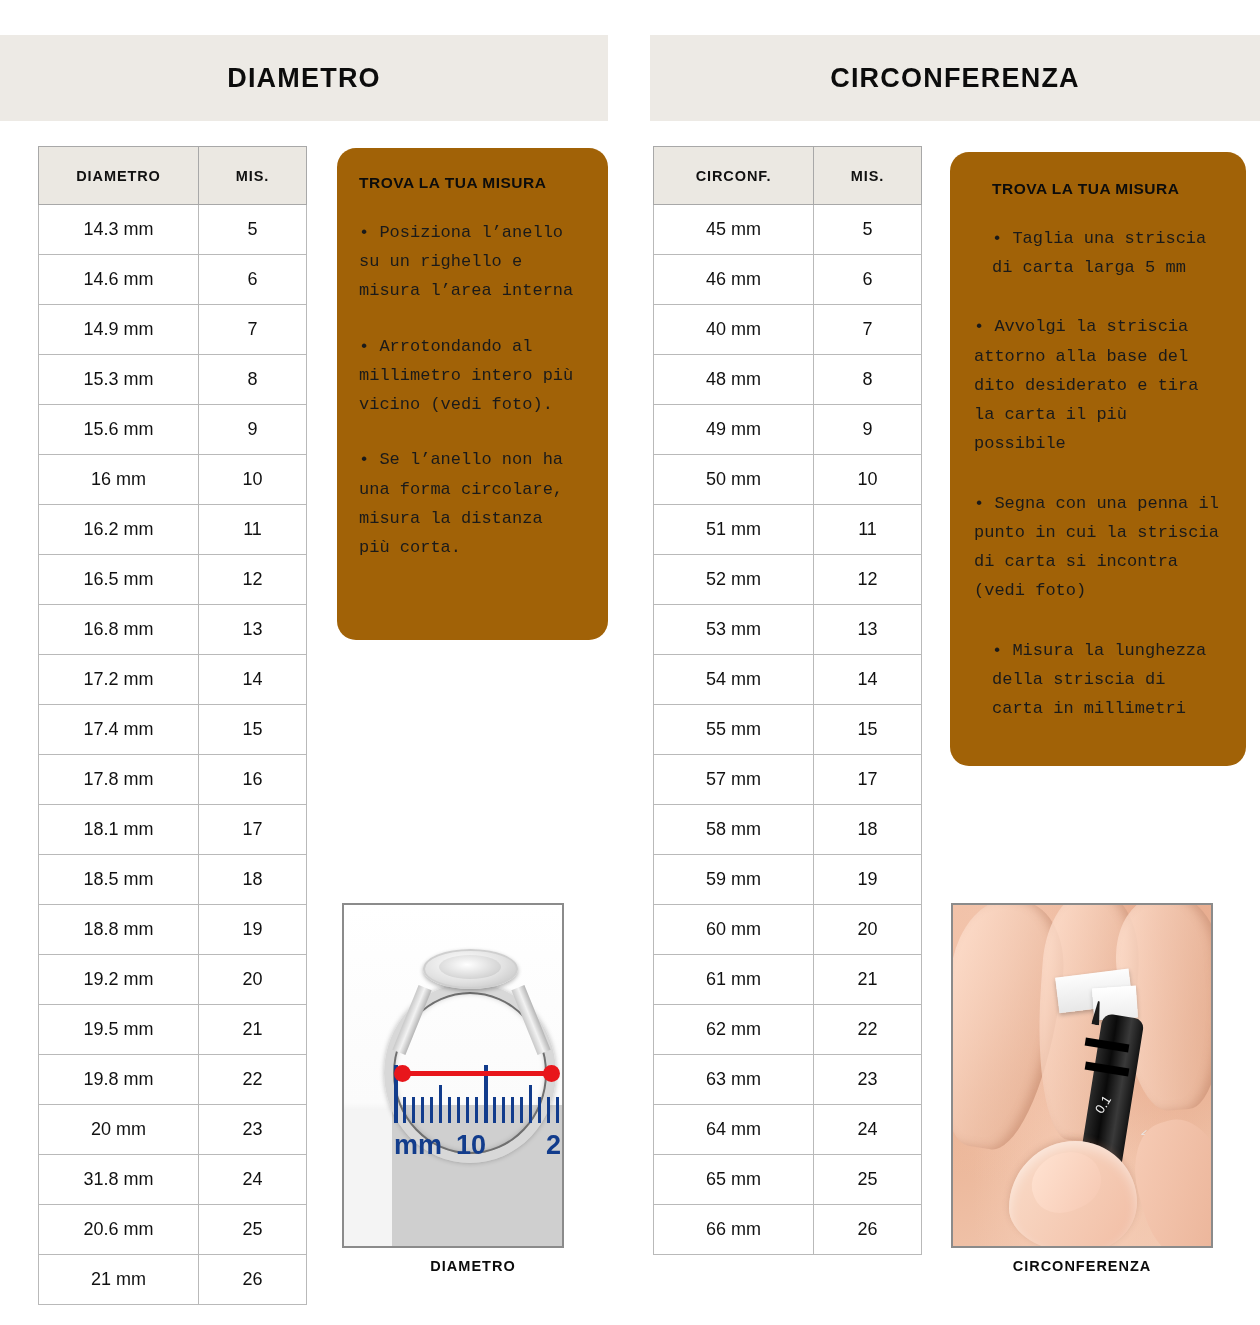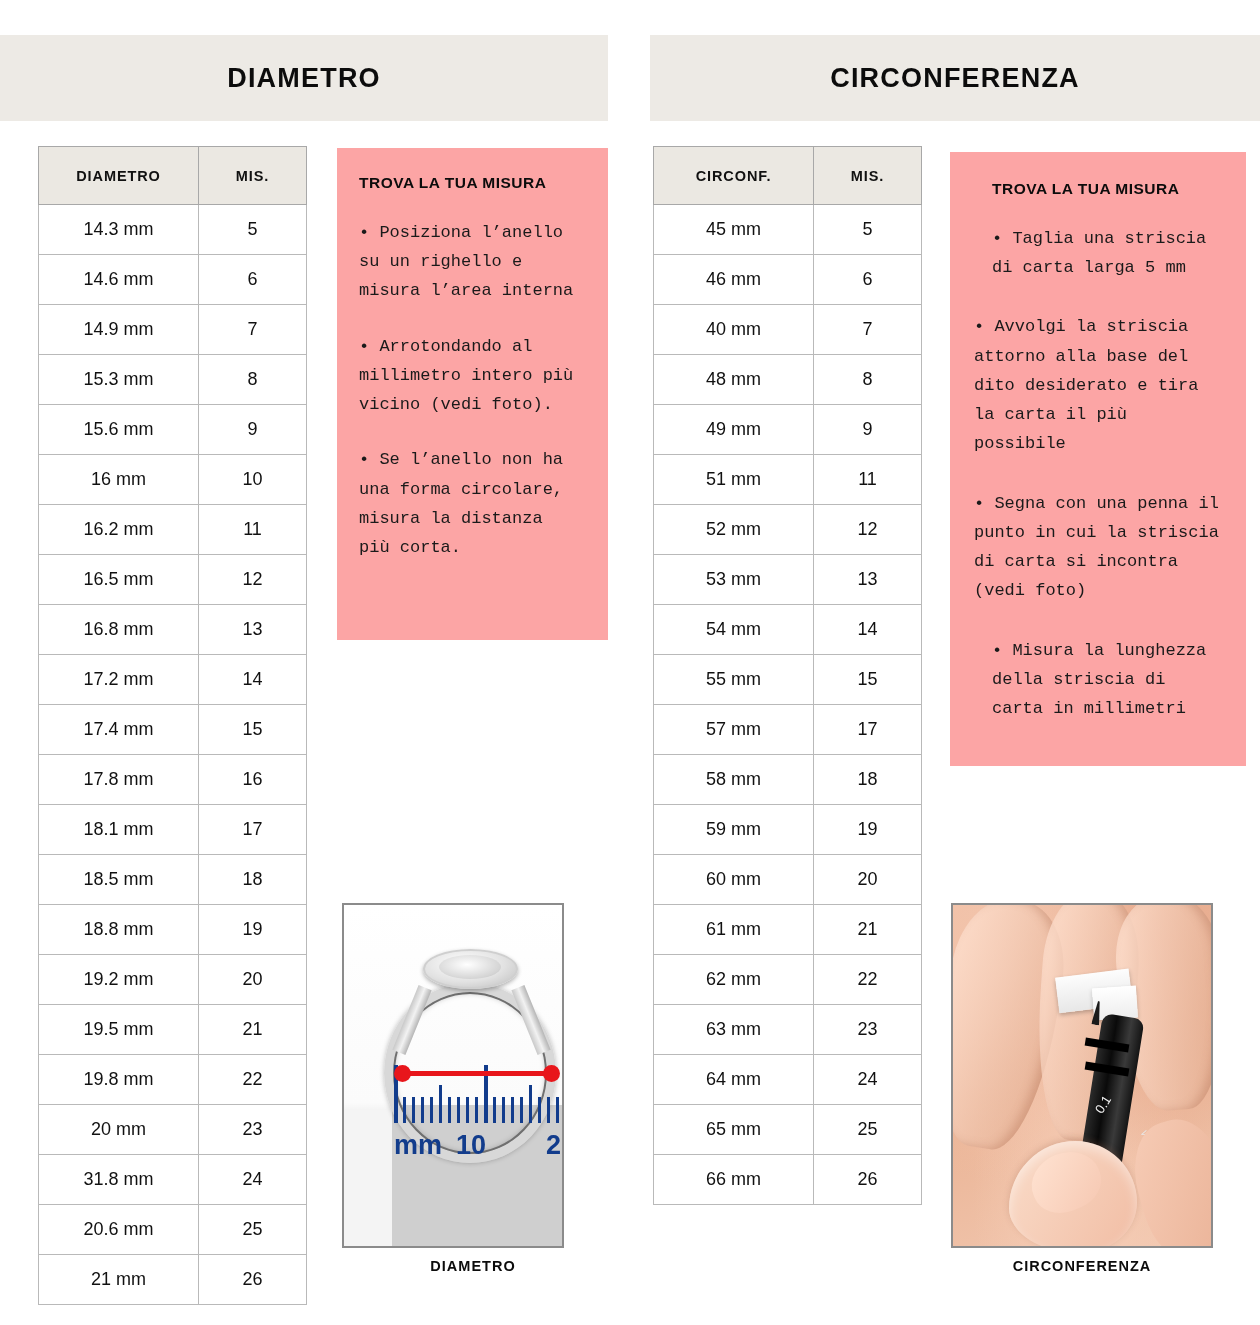--- a/index.html
+++ b/index.html
@@ -64,22 +64,23 @@
     height: 47px;
     background: #ffffff;
     font-weight: normal;
   }
   .size-table col.c1 { width: 160px; }
   .size-table col.c2 { width: 108px; }
 
   
   .tip-panel {
     position: absolute;
-    background: #fca5a5;
+    background: #a16207;
     box-sizing: border-box;
+    border-radius: 19px;
   }
   .tip-panel.left {
     left: 337px;
     top: 148px;
     width: 271px;
     height: 492px;
     padding: 26px 28px 0 22px;
   }
   .tip-panel.right {
     left: 950px;
@@ -514,20 +515,24 @@
       </tr>
       <tr>
         <td>48 mm</td>
         <td>8</td>
       </tr>
       <tr>
         <td>49 mm</td>
         <td>9</td>
       </tr>
       <tr>
+        <td>50 mm</td>
+        <td>10</td>
+      </tr>
+      <tr>
         <td>51 mm</td>
         <td>11</td>
       </tr>
       <tr>
         <td>52 mm</td>
         <td>12</td>
       </tr>
       <tr>
         <td>53 mm</td>
         <td>13</td>

